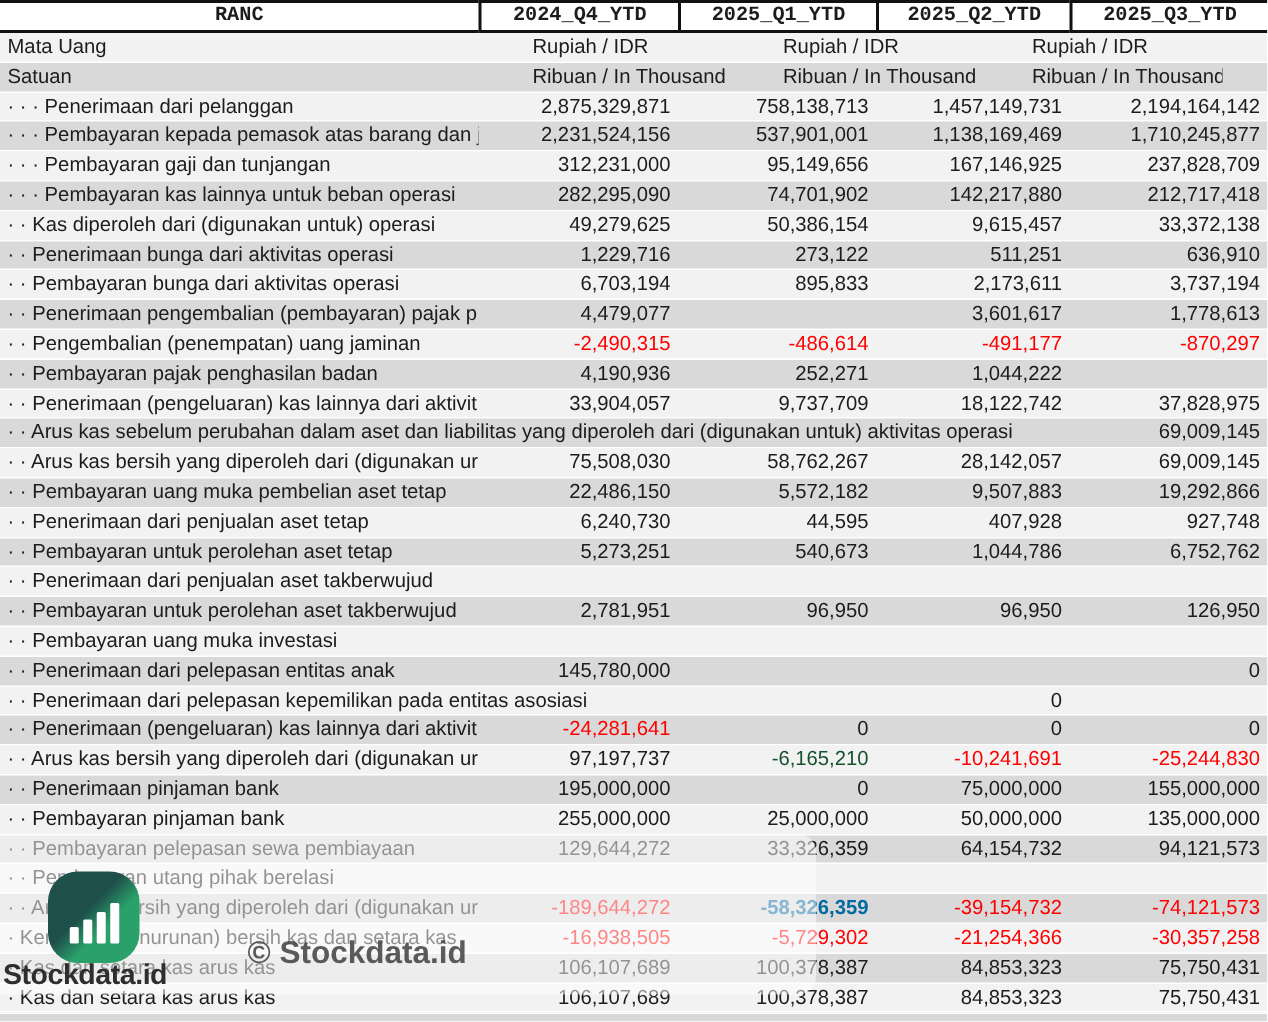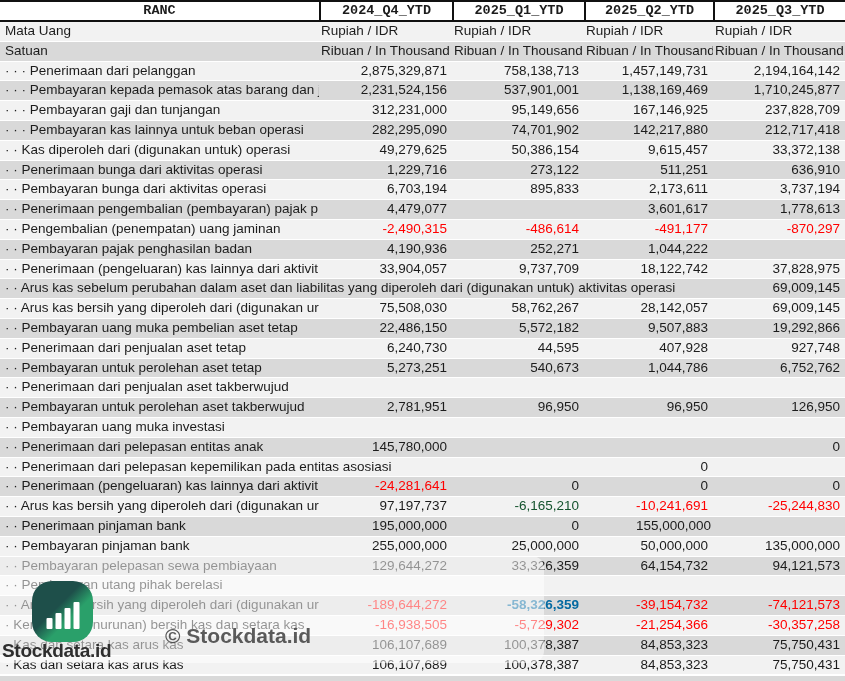--- a/index.html
+++ b/index.html
@@ -27,21 +27,21 @@
   .row.dark{background:var(--row-dark,#d9d9d9);}
   .lbl{
     box-sizing:border-box;width:319px;flex:none;padding-left:5px;
     white-space:nowrap;overflow:hidden;line-height:18px;
   }
   .lbl.spill{overflow:visible;position:relative;z-index:2;}
   .val{
     box-sizing:border-box;flex:none;text-align:right;padding-right:5px;
     white-space:nowrap;overflow:hidden;line-height:18px;
   }
-  .val.left{text-align:left;padding-right:0;padding-left:2px;}
+  .val.left{text-align:left;padding-right:0;padding-left:2px;margin-left:34px;}
   .v1{width:133px;} .v2{width:132px;} .v3{width:129px;} .v4{width:132px;}
   
   #bottom-strip{height:6px;background:var(--row-dark,#d9d9d9);border-top:1.8px solid #fff;}
   
   #haze{
     position:absolute;left:-8px;top:556px;width:552px;height:107px;
     background:rgba(255,255,255,.52);border-radius:12px;z-index:4;
   }
   #logo{
     position:absolute;left:32px;top:581px;width:61px;height:61px;
@@ -252,20 +252,21 @@
       <div class="lbl">· · Arus kas bersih yang diperoleh dari (digunakan ur</div>
       <div class="val v1">97,197,737</div>
       <div class="val v2" style="color: #14532d;">-6,165,210</div>
       <div class="val v3" style="color: rgb(255, 0, 0);">-10,241,691</div>
       <div class="val v4" style="color: rgb(255, 0, 0);">-25,244,830</div>
     </div>
       <div class="row dark">
       <div class="lbl">· · Penerimaan pinjaman bank</div>
       <div class="val v1">195,000,000</div>
       <div class="val v2">0</div>
+      <div class="val v3">75,000,000</div>
       <div class="val v4">155,000,000</div>
     </div>
       <div class="row light">
       <div class="lbl">· · Pembayaran pinjaman bank</div>
       <div class="val v1">255,000,000</div>
       <div class="val v2">25,000,000</div>
       <div class="val v3">50,000,000</div>
       <div class="val v4">135,000,000</div>
     </div>
       <div class="row dark">

